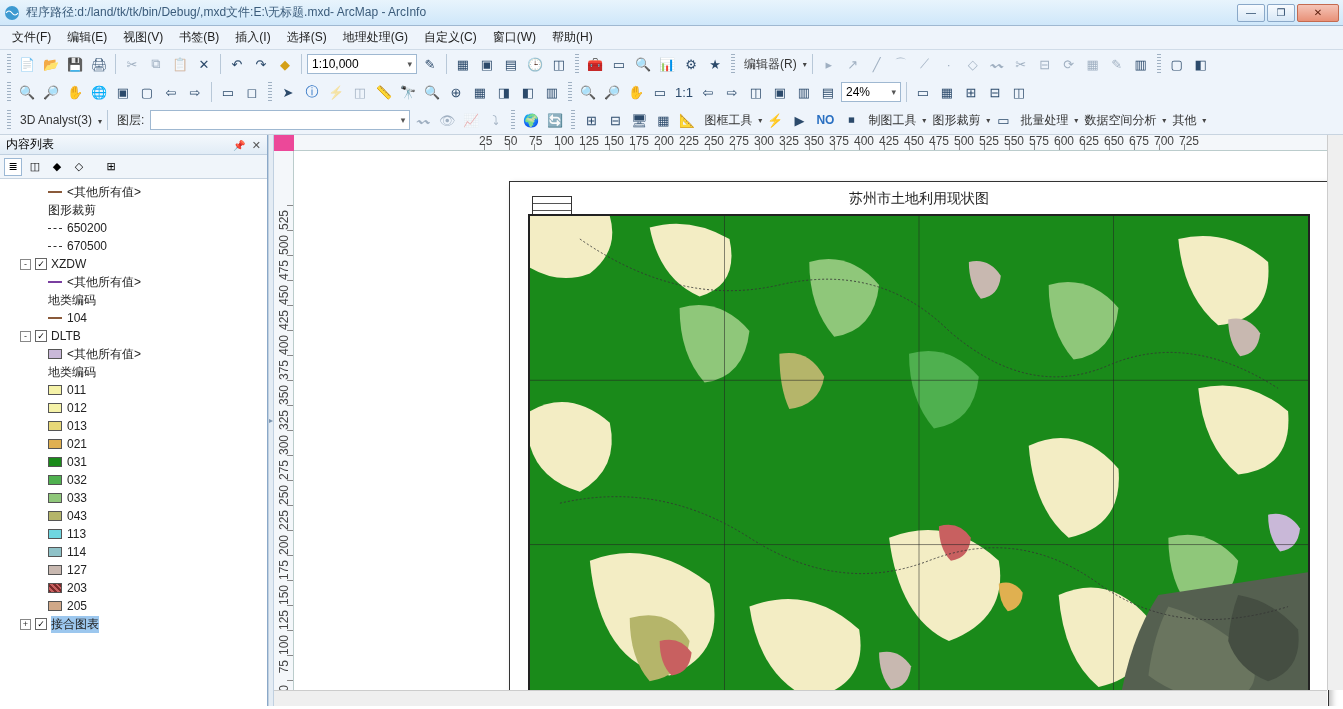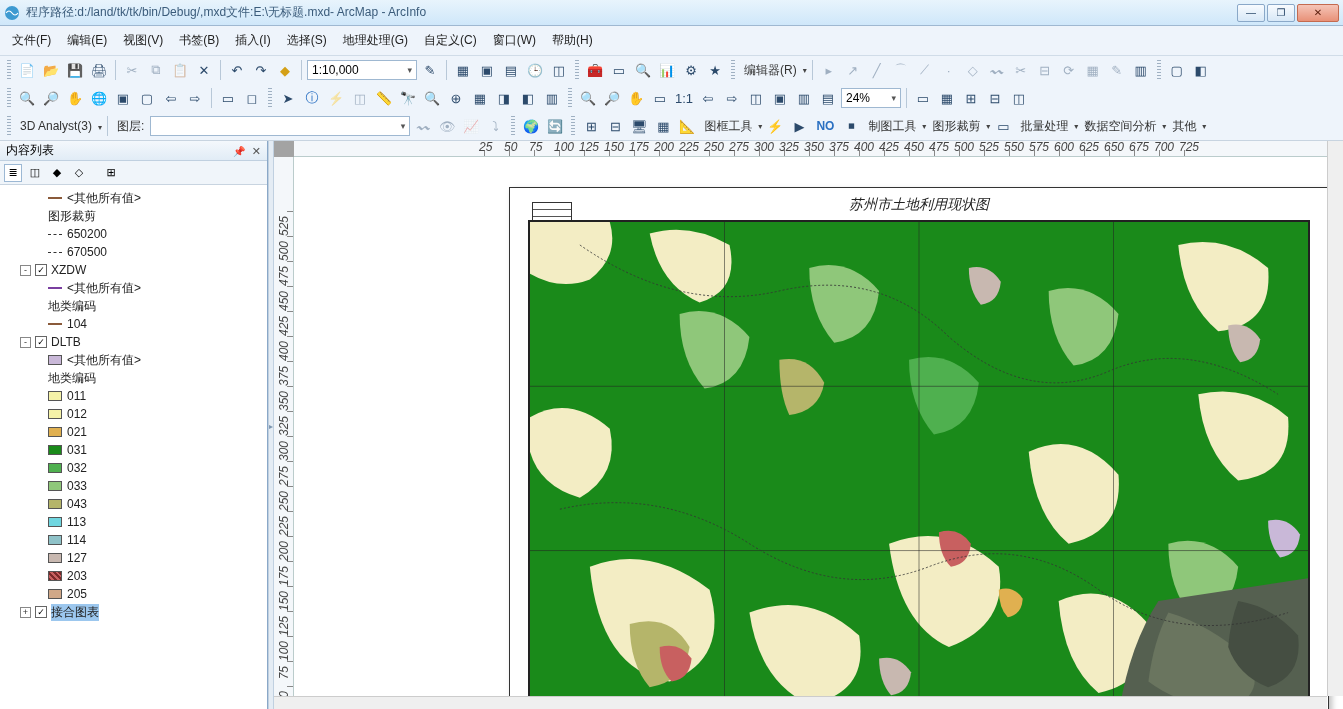--- a/index.html
+++ b/index.html
@@ -7,21 +7,21 @@
 
 
 .titlebar { height: 26px; background: linear-gradient(#e8f4fc, #cfe7fa); display: flex; align-items: center; padding: 0 4px; border-bottom: 1px solid #9fb8d1; }
 .titlebar .app-icon { width: 16px; height: 16px; margin-right: 6px; }
 .titlebar .title { color: #3b5c7b; flex: 1; white-space: nowrap; }
 .win-btns { display: flex; gap: 2px; }
 .win-btn { width: 28px; height: 18px; background: linear-gradient(#f8fbfe,#d7e8f7); border: 1px solid #8aa8c8; border-radius: 2px; display: flex; align-items: center; justify-content: center; font-size: 10px; color: #2c4a6b; cursor: pointer; }
 .win-btn.close { width: 42px; background: linear-gradient(#f5c5b8,#e89178); border-color: #c46a4f; color: #5a1c0b; }
 
 
-.menubar { height: 30px; background: #eef4fb; display: flex; align-items: center; padding: 0 4px; border-bottom: 1px solid #d0dce8; }
+.menubar { height: 24px; background: #eef4fb; display: flex; align-items: center; padding: 0 4px; border-bottom: 1px solid #d0dce8; }
 .menu-item { padding: 2px 8px; color: #222; cursor: pointer; }
 
 
 .toolbars { background: #eef4fb; border-bottom: 1px solid #c8d4e0; }
 .toolbar-row { display: flex; align-items: center; padding: 2px 4px; gap: 2px; flex-wrap: nowrap; min-height: 28px; }
 .tb-sep { width: 1px; height: 20px; background: #b8c8d8; margin: 0 3px; }
 .tb-grip { width: 4px; height: 20px; background: repeating-linear-gradient(to bottom, #9fb0c2 0 1px, transparent 1px 3px); margin: 0 3px; cursor: move; }
 .tb-btn { width: 22px; height: 22px; display: flex; align-items: center; justify-content: center; border: 1px solid transparent; border-radius: 2px; cursor: pointer; font-size: 13px; color: #2c4a6b; }
 .tb-btn.disabled { opacity: 0.4; cursor: default; }
 .tb-combo { height: 20px; border: 1px solid #9fb8d1; background: #fff; padding: 0 18px 0 4px; position: relative; min-width: 90px; display: flex; align-items: center; }
@@ -47,21 +47,21 @@
 .tree-sym { width: 14px; height: 10px; margin-right: 5px; border: 1px solid #555; display: inline-block; }
 .tree-line { width: 14px; height: 2px; margin-right: 5px; display: inline-block; }
 .tree-label { color: #222; }
 .tree-label.sel { background: #9cc7ee; }
 
 
 .vsplit { width: 6px; background: #e4ecf4; cursor: ew-resize; border-left: 1px solid #c0d0e0; border-right: 1px solid #c0d0e0; display: flex; align-items: center; justify-content: center; }
 .vsplit::before { content: "▸"; font-size: 8px; color: #7a94ae; }
 
 
-.layout-view { flex: 1; background: #a3a3a3; position: relative; overflow: hidden; font-style: italic; }
+.layout-view { flex: 1; background: #ec4899; position: relative; overflow: hidden; }
 .ruler-h { position: absolute; top: 0; left: 20px; right: 0; height: 16px; background: #f4f7fa; border-bottom: 1px solid #bcc; display: flex; align-items: flex-end; overflow: hidden; }
 .ruler-h .tick { position: relative; width: 25px; border-left: 1px solid #888; height: 6px; font-size: 8px; color: #444; }
 .ruler-h .tick span { position: absolute; top: -10px; left: -6px; }
 .ruler-v { position: absolute; top: 16px; left: 0; width: 20px; bottom: 0; background: #f4f7fa; border-right: 1px solid #bcc; display: flex; flex-direction: column-reverse; align-items: flex-end; overflow: hidden; }
 .ruler-v .tick { position: relative; height: 25px; border-bottom: 1px solid #888; width: 6px; font-size: 8px; color: #444; }
 .ruler-v .tick span { position: absolute; left: -16px; bottom: -5px; transform: rotate(-90deg); transform-origin: right bottom; width: 20px; text-align: right; }
 .page-area { position: absolute; top: 16px; left: 20px; right: 0; bottom: 0; background: #fff; }
 .page { position: absolute; left: 215px; top: 30px; width: 820px; height: 572px; background: #fff; border: 1px solid #333; box-shadow: 3px 3px 6px rgba(0,0,0,0.25); }
 .map-title { position: absolute; top: 8px; left: 0; right: 0; text-align: center; font-size: 14px; color: #222; }
 .map-frame { position: absolute; top: 32px; left: 18px; right: 18px; bottom: 40px; border: 2px solid #222; overflow: hidden; }
@@ -318,20 +318,25 @@
           <span class="tree-sym" style="background: rgb(245, 242, 168);"></span>
           <span class="tree-label">011</span>
         </div>
         <div class="tree-row">
           <span class="tree-indent" style="width: 42px;"></span>
           <span class="tree-sym" style="background: rgb(245, 242, 168);"></span>
           <span class="tree-label">012</span>
         </div>
         <div class="tree-row">
           <span class="tree-indent" style="width: 42px;"></span>
+          <span class="tree-sym" style="background: rgb(232, 216, 120);"></span>
+          <span class="tree-label">013</span>
+        </div>
+        <div class="tree-row">
+          <span class="tree-indent" style="width: 42px;"></span>
           <span class="tree-sym" style="background: rgb(224, 176, 80);"></span>
           <span class="tree-label">021</span>
         </div>
         <div class="tree-row">
           <span class="tree-indent" style="width: 42px;"></span>
           <span class="tree-sym" style="background: rgb(26, 138, 26);"></span>
           <span class="tree-label">031</span>
         </div>
         <div class="tree-row">
           <span class="tree-indent" style="width: 42px;"></span>

